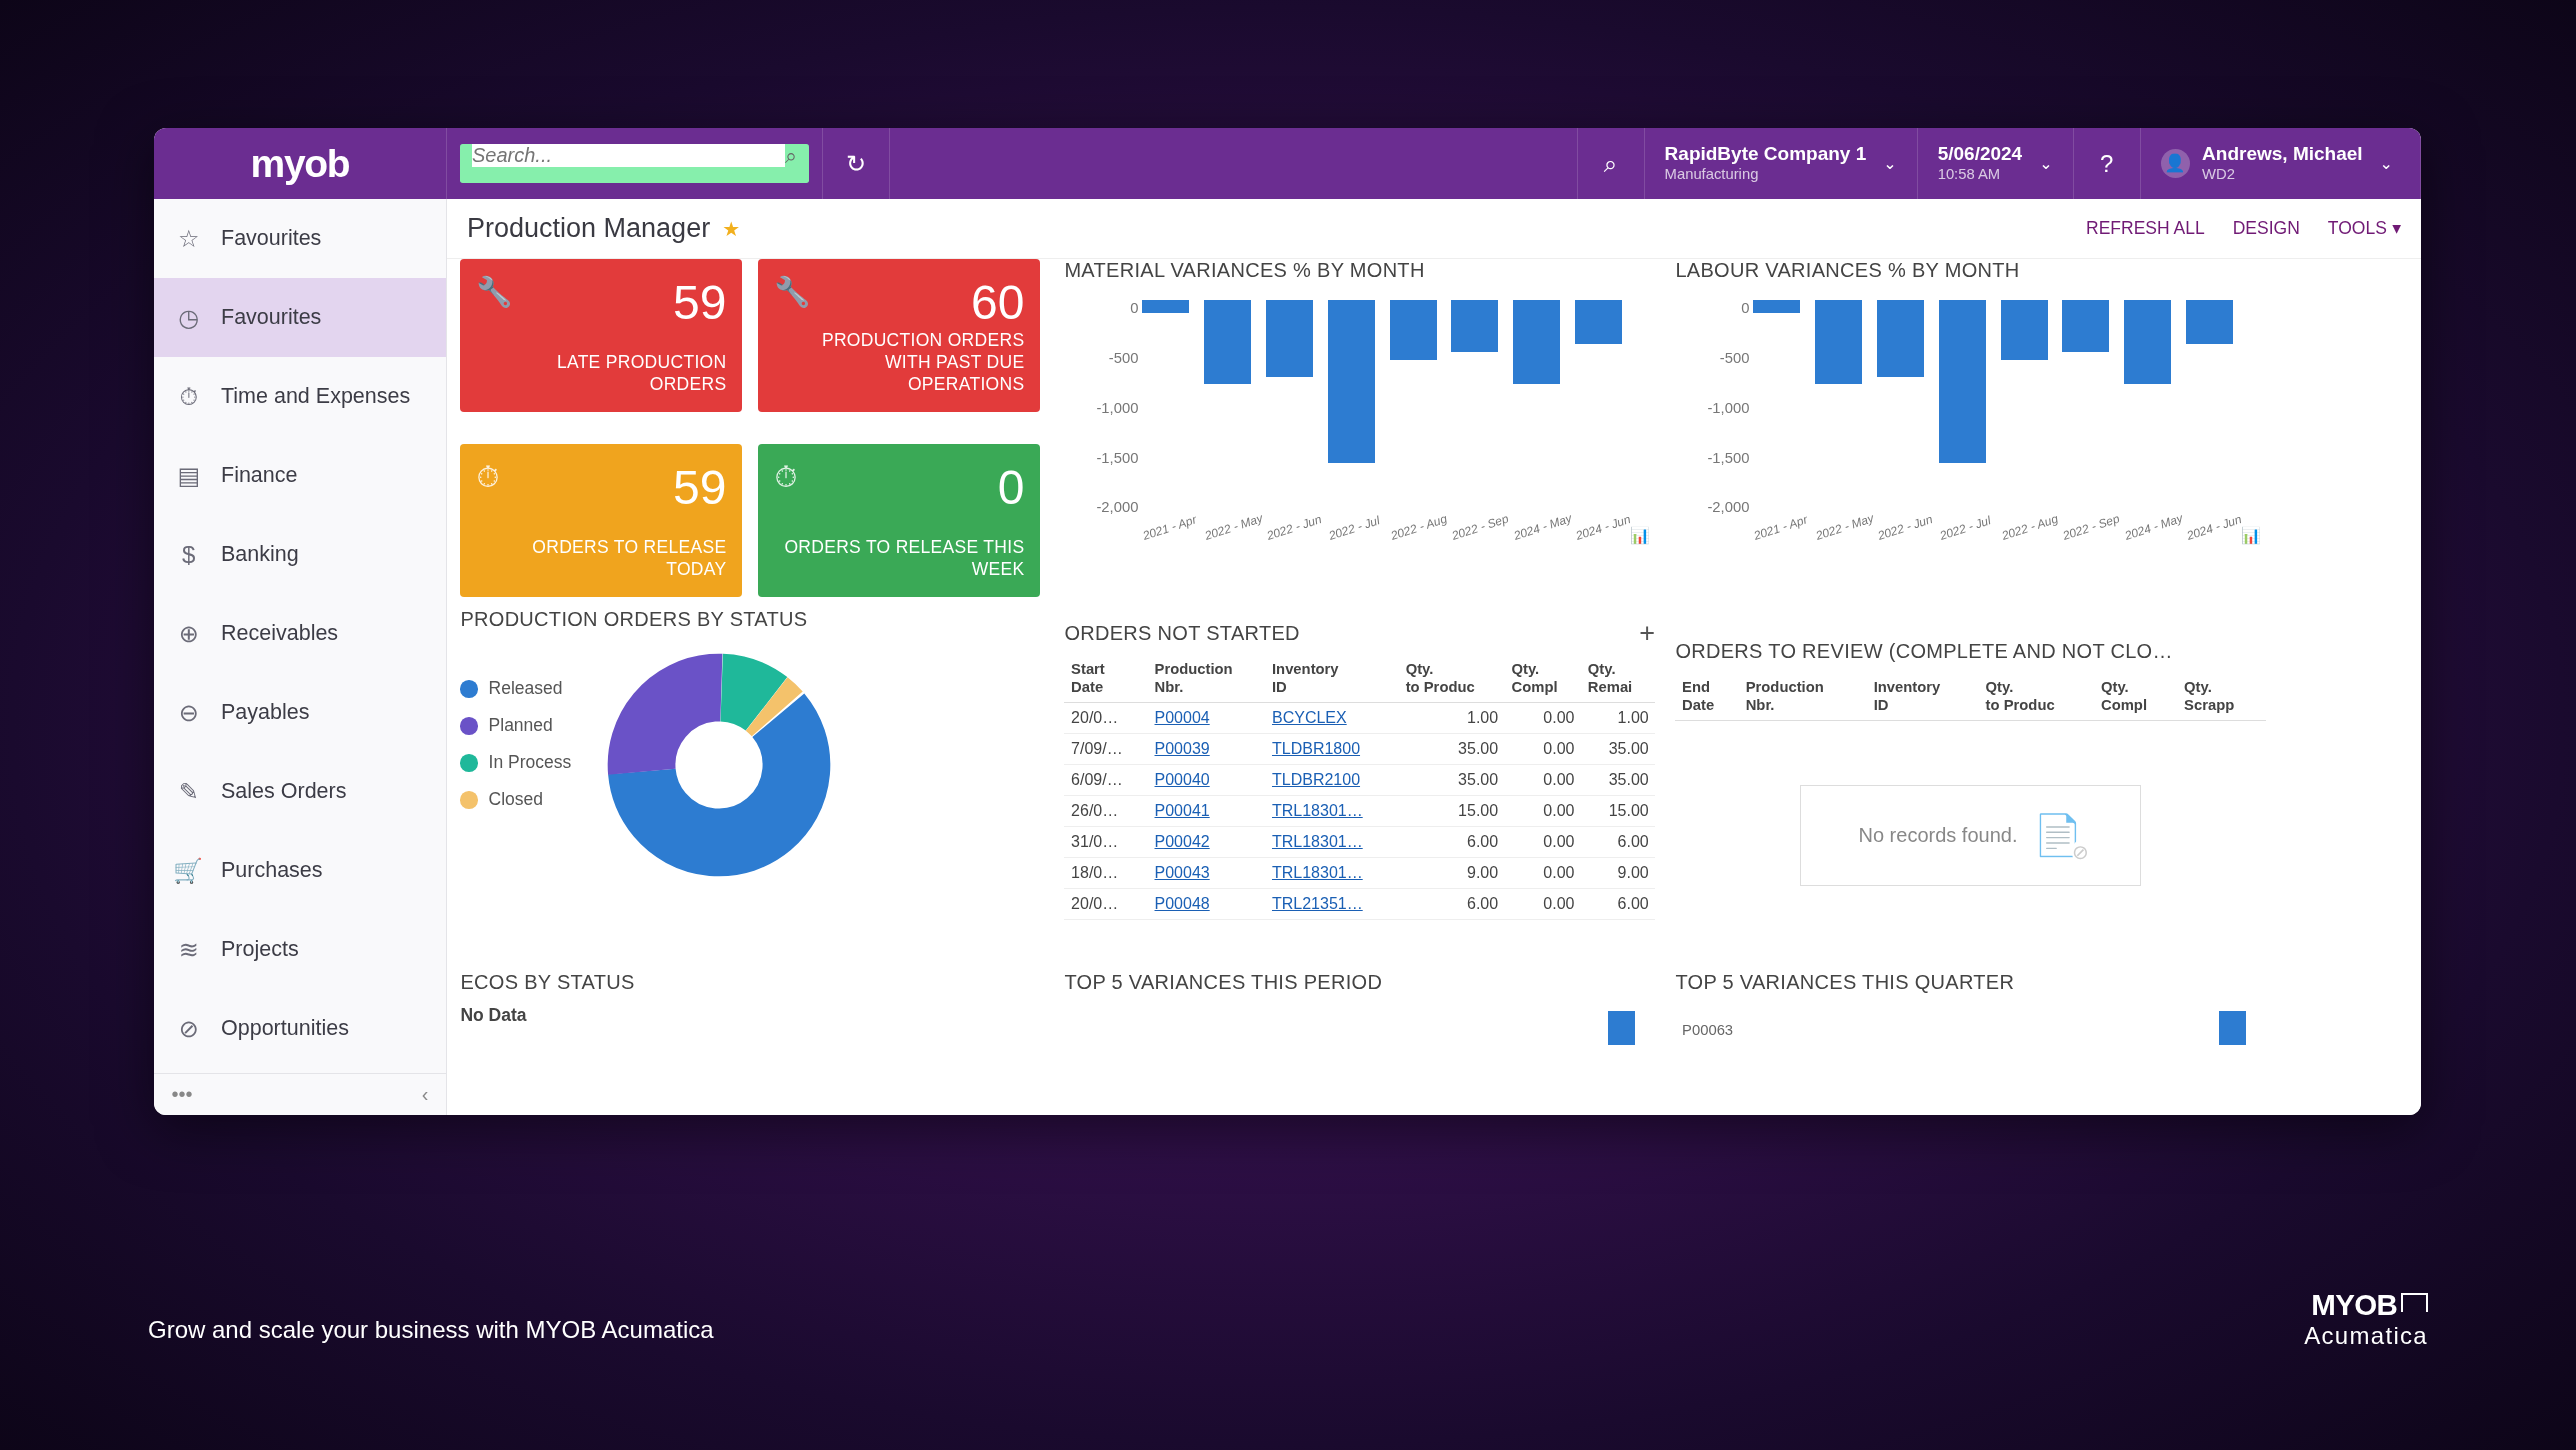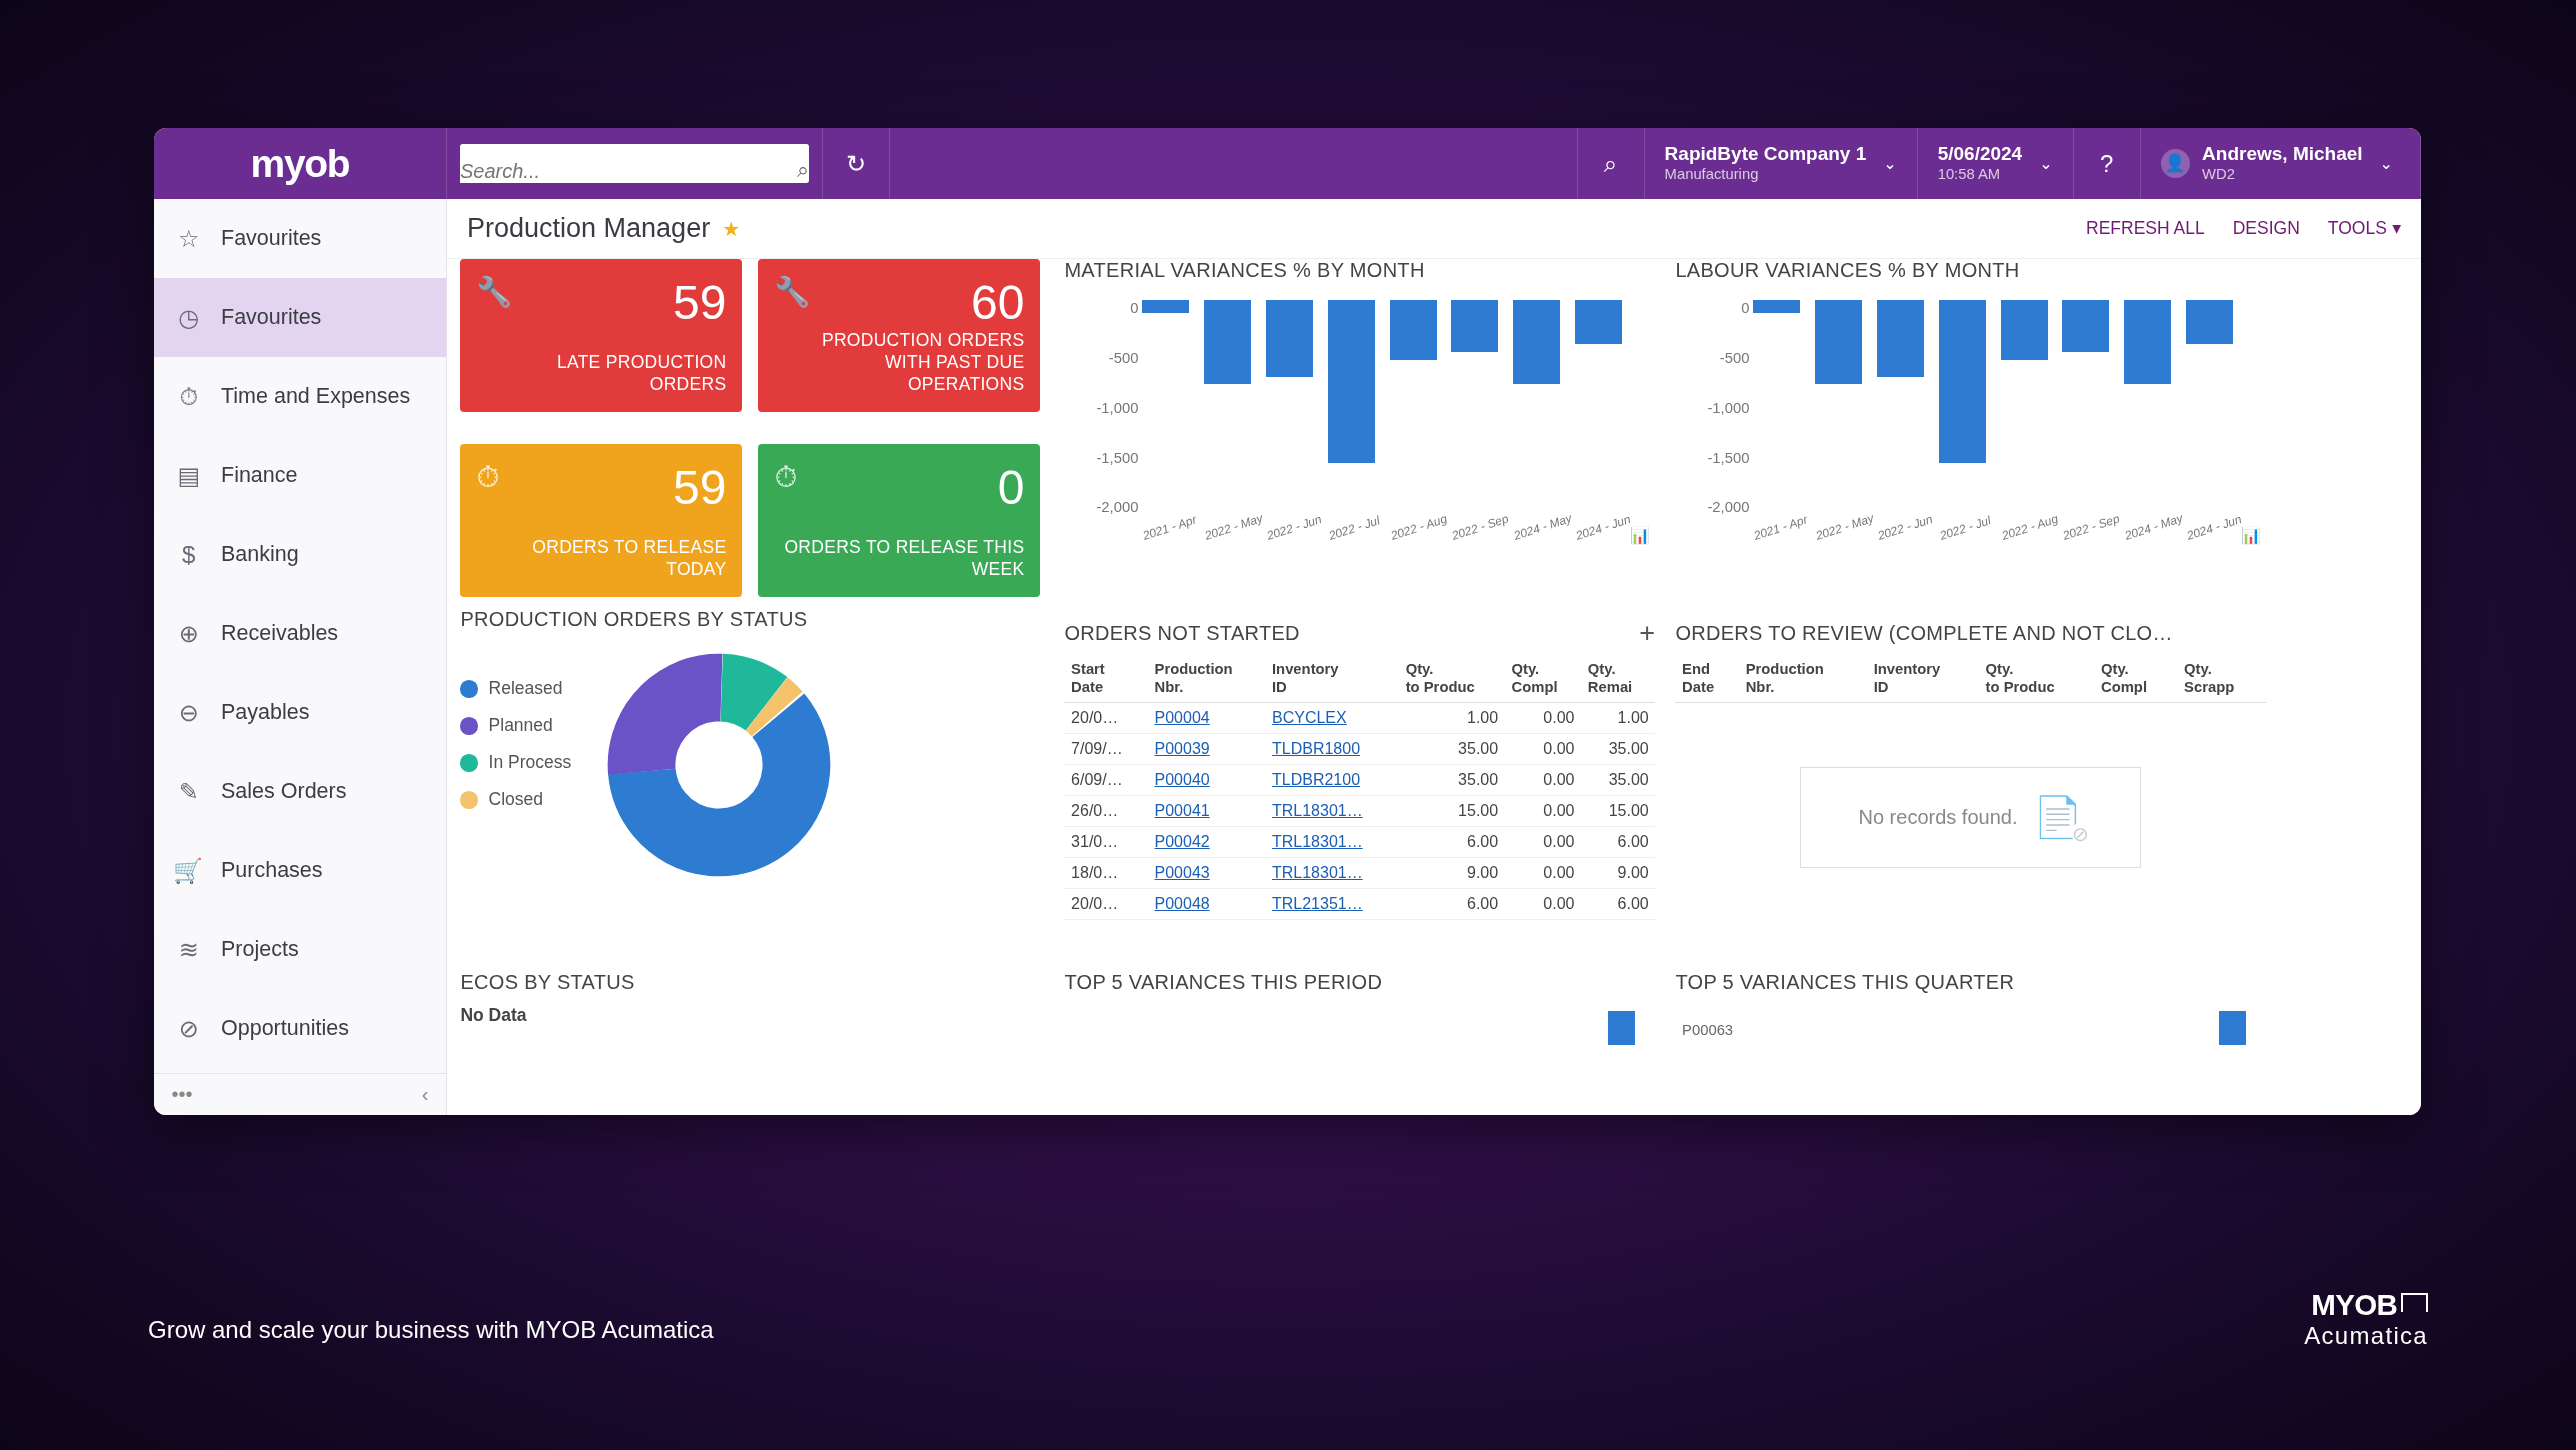--- a/index.html
+++ b/index.html
@@ -2,21 +2,21 @@
 <html style="font-size:10.7px"><head>
 <meta charset="utf-8">
 <style>
 *{box-sizing:border-box;margin:0;padding:0;font-family:Arial,Helvetica,sans-serif}
 body{background:radial-gradient(ellipse at center,#4a1668 0%,#1a0a2e 70%,#0d0518 100%);width:2576px;height:1451px;position:relative;overflow:hidden}
 .window{position:absolute;left:154px;top:128px;width:2267px;height:987px;background:#fff;border-radius:12px;overflow:hidden;box-shadow:0 13.4px 54px rgba(0,0,0,.5)}
 .topbar{height:71px;background:#6b2d91;display:flex;align-items:center;color:#fff}
 .logo-cell{width:293px;height:100%;display:flex;align-items:center;justify-content:center;border-right:0.7px solid rgba(255,255,255,.15)}
 .logo-text{font-size:39px;font-weight:900;letter-spacing:-1.3px;color:#fff}
 .search-cell{width:376px;height:100%;display:flex;align-items:center;justify-content:center;border-right:0.7px solid rgba(255,255,255,.15)}
-.search-box{width:349px;height:39px;background:#ffffff;border-radius:2.7px;display:flex;align-items:flex-end;padding:0 0}
+.search-box{width:349px;height:39px;background:#86efac;border-radius:2.7px;display:flex;align-items:flex-start;padding:0 12px}
 .search-box input{flex:1;border:none;outline:none;font-size:20px;font-style:italic;color:#555}
 .top-btn{width:67px;height:100%;display:flex;align-items:center;justify-content:center;border-right:0.7px solid rgba(255,255,255,.15);font-size:24px;cursor:pointer}
 .spacer{flex:1;border-right:0.7px solid rgba(255,255,255,.15);height:100%}
 .company-cell{height:100%;display:flex;align-items:center;padding:0 20px;border-right:0.7px solid rgba(255,255,255,.15);cursor:pointer}
 .two-line{display:flex;flex-direction:column;line-height:1.2}
 .line-a{font-size:19px;font-weight:600}
 .line-b{font-size:14.8px;color:rgba(255,255,255,.75)}
 .chev{margin-left:17px;font-size:16px}
 .avatar-ic{width:29.5px;height:29.5px;background:rgba(255,255,255,.25);border-radius:50%;display:flex;align-items:center;justify-content:center;margin-right:12px;font-size:17.5px}
 .body{display:flex;height:calc(100% - 71px)}
@@ -42,21 +42,21 @@
 .kpi-num{font-size:48px;font-weight:400}
 .kpi-label{margin-top:auto;text-align:right;font-size:17.5px;line-height:1.25;letter-spacing:0.3px}
 .kpis-col{display:flex;flex-direction:column;gap:16px}
 .panel{position:absolute;background:#fff}
 .panel-title{font-size:20px;color:#444;letter-spacing:0.3px;margin-bottom:10.7px}
 .p-kpis{left:0;top:0;width:591px}
 .p-matvar{left:604px;top:0;width:591px;height:322px}
 .p-labvar{left:1215px;top:0;width:591px;height:322px}
 .p-status{left:0;top:349px;width:591px;height:349px}
 .p-notstart{left:604px;top:363px;width:591px;height:336px}
-.p-review{left:1215px;top:363px;width:591px;height:336px}
+.p-review{left:1215px;top:381px;width:591px;height:336px}
 .p-ecos{left:0;top:712px;width:591px;height:74px}
 .p-top5p{left:604px;top:712px;width:591px;height:74px}
 .p-top5q{left:1215px;top:712px;width:591px;height:74px}
 .chart{position:relative;height:255px;border:0.7px solid rgba(0,0,0,0)}
 .y-axis{position:absolute;left:0;top:6.7px;width:73px;height:215px;display:flex;flex-direction:column;justify-content:space-between;align-items:flex-end;font-size:14.8px;color:#777}
 .plot{position:absolute;left:77px;right:13.4px;top:6.7px;height:215px}
 .bars{display:flex;gap:14.8px;height:100%;align-items:flex-start}
 .bar{width:47px;background:#2d7cd1}
 .x-axis{position:absolute;left:77px;right:13.4px;top:228px;display:flex;gap:14.8px;font-size:12px;color:#777}
 .x-tick{width:47px;text-align:center;transform:rotate(-18deg);white-space:nowrap;font-style:italic}

